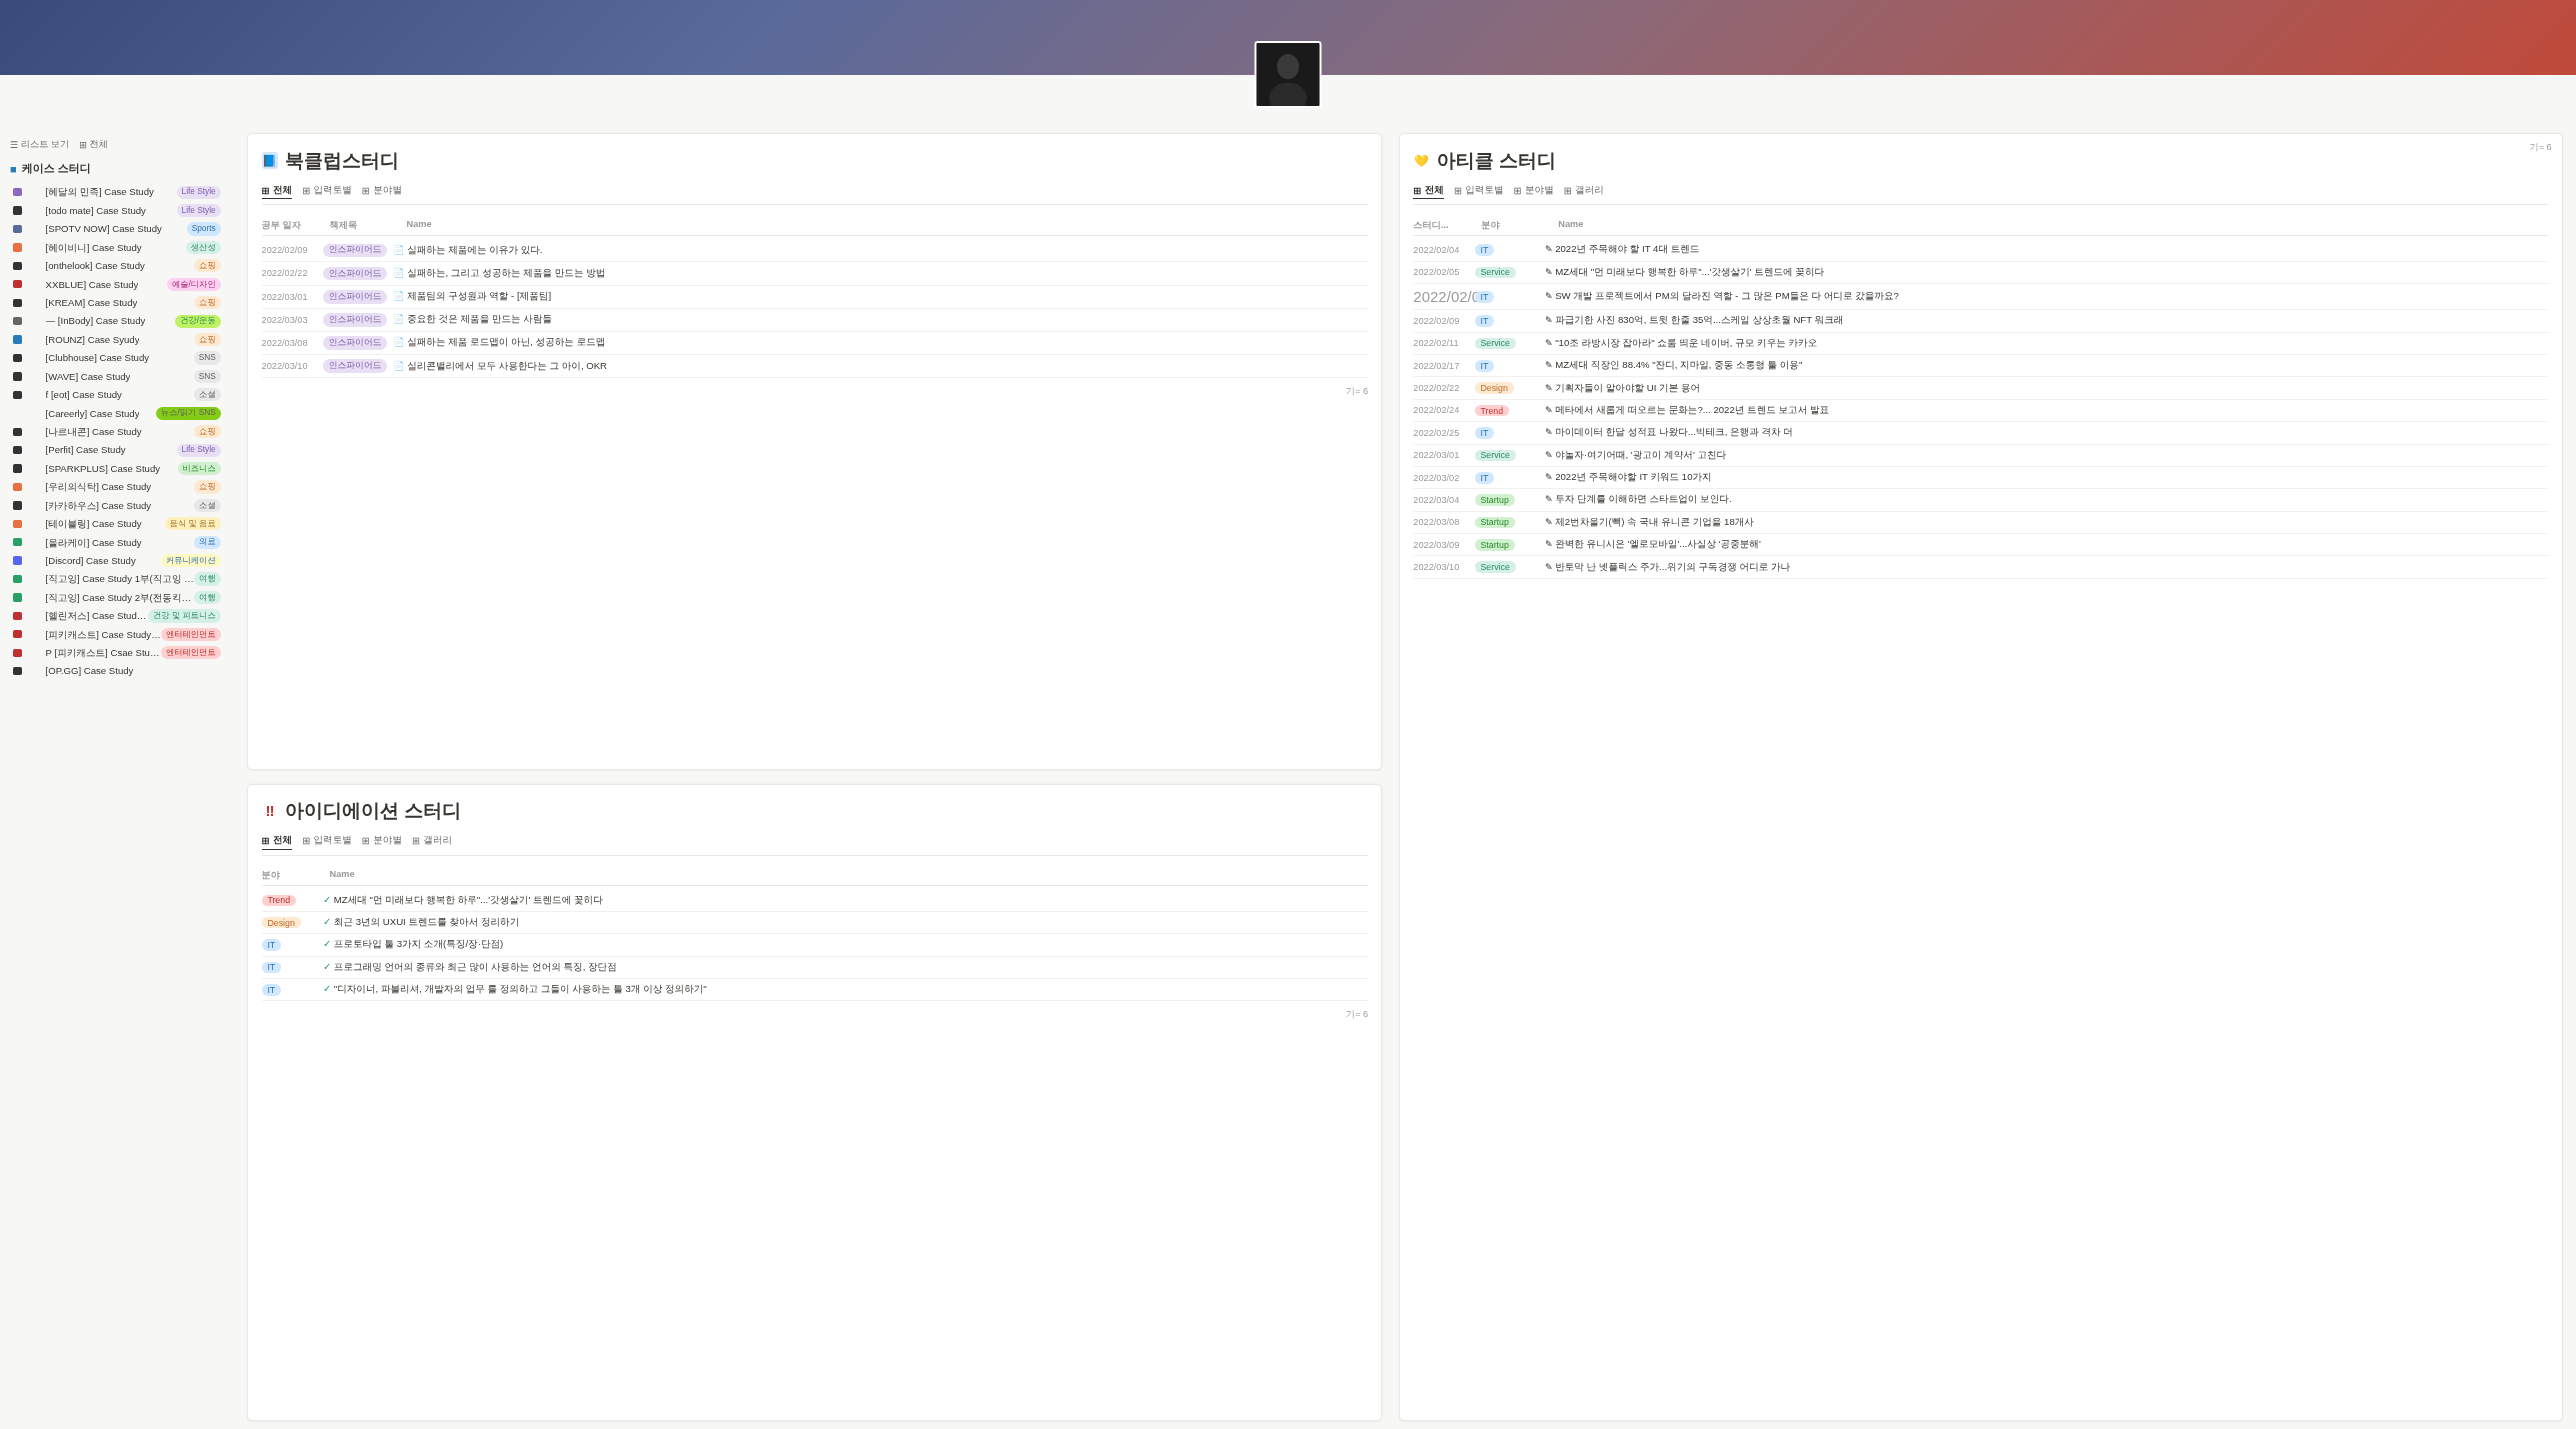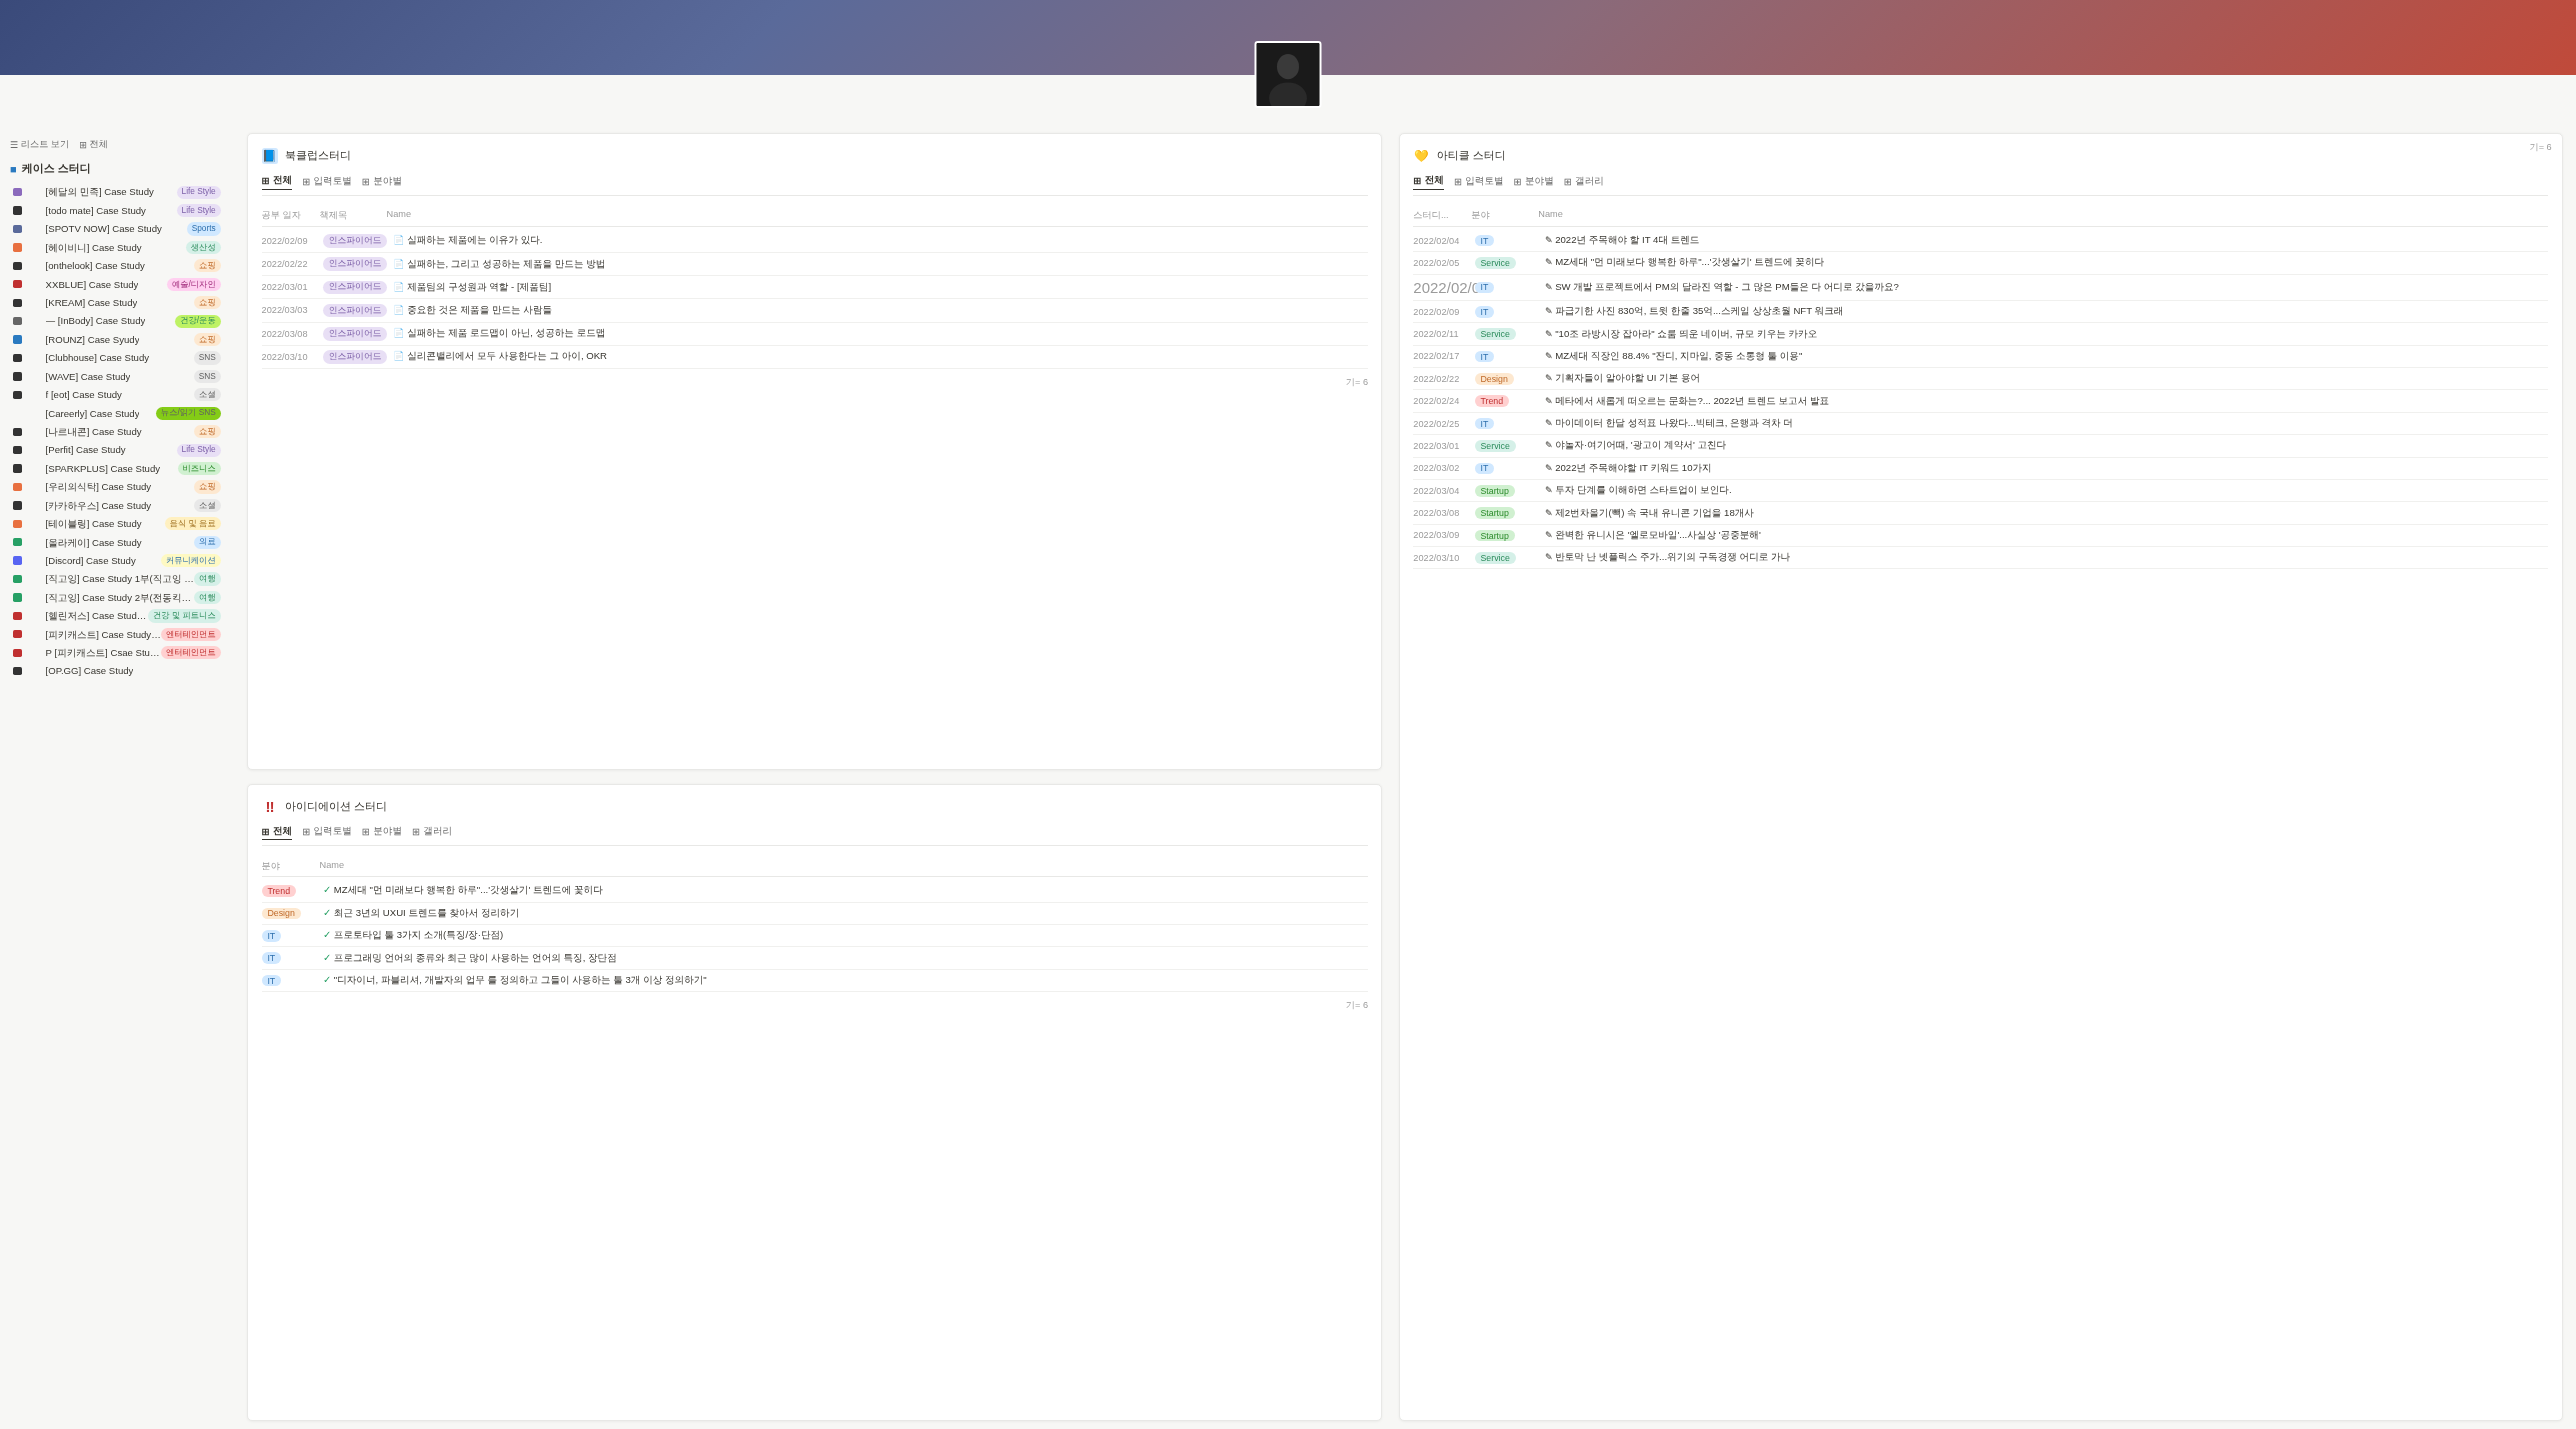--- a/index.html
+++ b/index.html
@@ -130,22 +130,22 @@
       box-shadow: 0 0.8px 2.5px rgba(0,0,0,0.05);
     }
 
     .panel-header {
       display: flex;
       align-items: center;
       gap: 6.7px;
       margin-bottom: 10px;
     }
     .panel-title {
-      font-size: 11px;
-      font-weight: 400;
+      font-size: 19px;
+      font-weight: 700;
     }
     .panel-icon {
       width: 16.7px;
       height: 16.7px;
       border-radius: 2.5px;
       display: flex;
       align-items: center;
       justify-content: center;
       font-size: 11.7px;
     }
@@ -167,26 +167,27 @@
       padding-bottom: 1.7px;
     }
     .panel-tab.active {
       color: #37352f;
       font-weight: 600;
       border-bottom: 1.7px solid #37352f;
     }
 
     .table-header {
       display: grid;
-      gap: 0;
+      gap: 10px;
       font-size: 9.2px;
       color: #9b9b9b;
       padding: 3.3px 0;
       border-bottom: 0.8px solid #e8e8e6;
       margin-bottom: 3.3px;
+      font-weight: bold;
     }
 
     .table-row {
       display: grid;
       gap: 3.3px;
       padding: 4.2px 0;
       border-bottom: 0.8px solid #f0f0ee;
       align-items: center;
       font-size: 9.6px;
       cursor: pointer;

